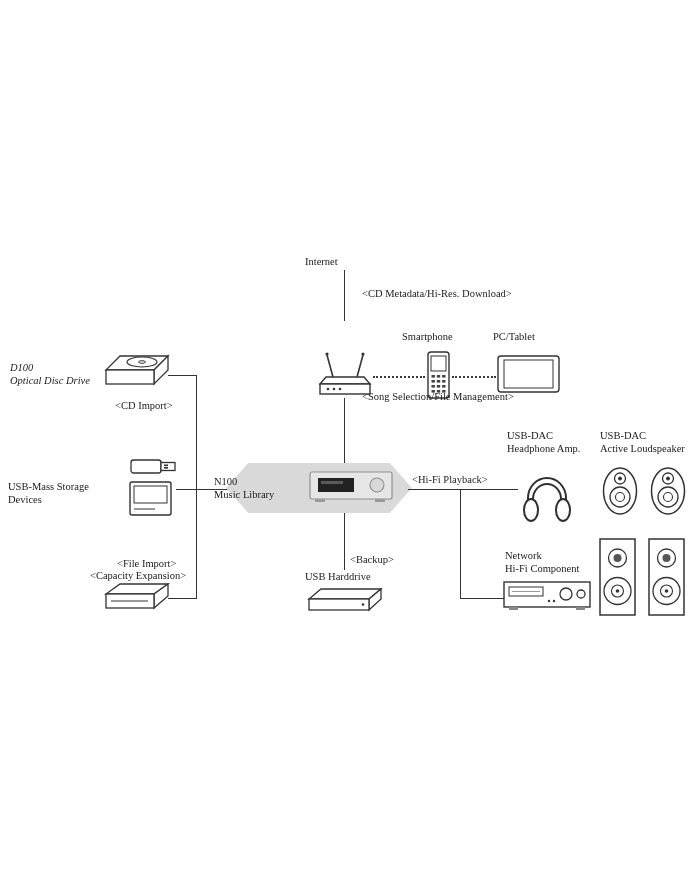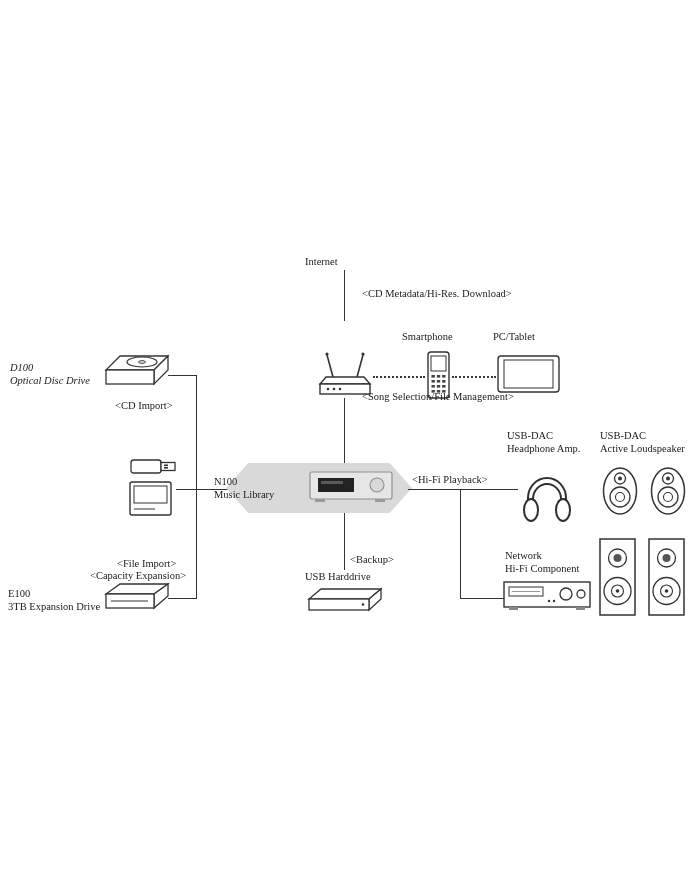--- a/index.html
+++ b/index.html
@@ -71,36 +71,36 @@
 Optical Disc Drive</div>
   <svg class="icon" style="left:104px;top:348px;" width="66" height="44" viewBox="0 0 66 44">
     <polygon points="16,8 64,8 50,22 2,22" fill="#fff" stroke="#333" stroke-width="1.3"></polygon>
     <polygon points="50,22 64,8 64,22 50,36" fill="#fff" stroke="#333" stroke-width="1.3"></polygon>
     <rect x="2" y="22" width="48" height="14" fill="#fff" stroke="#333" stroke-width="1.3"></rect>
     <ellipse cx="38" cy="14" rx="15" ry="5" fill="#fff" stroke="#333" stroke-width="1.2"></ellipse>
     <ellipse cx="38" cy="14" rx="3.5" ry="1.3" fill="#fff" stroke="#333" stroke-width="1"></ellipse>
   </svg>
   <div class="lbl center" style="left:115px;top:400px;width:80px;">&lt;CD Import&gt;</div>
 
+  <div class="lbl center" style="left:8px;top:481px;width:104px;">USB-Mass Storage
+Devices</div>
   <svg class="icon" style="left:130px;top:456px;" width="48" height="22" viewBox="0 0 48 22">
     <rect x="1" y="4" width="30" height="13" rx="2.5" fill="#fff" stroke="#333" stroke-width="1.3"></rect>
     <rect x="31" y="6.5" width="14" height="8" fill="#fff" stroke="#333" stroke-width="1.3"></rect>
     <rect x="34" y="8.5" width="4" height="1.6" fill="#333"></rect>
     <rect x="34" y="11" width="4" height="1.6" fill="#333"></rect>
   </svg>
   <svg class="icon" style="left:127px;top:480px;" width="48" height="38" viewBox="0 0 48 38">
     <rect x="3" y="2" width="41" height="33" rx="2" fill="#fff" stroke="#333" stroke-width="1.4"></rect>
     <rect x="7" y="6" width="33" height="17" fill="#fff" stroke="#333" stroke-width="1"></rect>
     <line x1="7" y1="29" x2="28" y2="29" stroke="#333" stroke-width="1"></line>
   </svg>
   <div class="lbl center" style="left:117px;top:518px;width:80px;margin-top:40px;">&lt;File Import&gt;</div>
 
   <div class="lbl center" style="left:90px;top:570px;width:105px;">&lt;Capacity Expansion&gt;</div>
-  <div class="lbl center" style="left:8px;top:588px;width:100px;">E100
-3TB Expansion Drive</div>
   <svg class="icon" style="left:104px;top:582px;" width="66" height="32" viewBox="0 0 66 32">
     <polygon points="16,2 64,2 50,12 2,12" fill="#fff" stroke="#333" stroke-width="1.3"></polygon>
     <polygon points="50,12 64,2 64,14 50,26" fill="#fff" stroke="#333" stroke-width="1.3"></polygon>
     <rect x="2" y="12" width="48" height="14" fill="#fff" stroke="#333" stroke-width="1.3"></rect>
     <line x1="7" y1="19" x2="44" y2="19" stroke="#333" stroke-width="1"></line>
   </svg>
 
   <div class="vline" style="left:196px;top:375px;height:224px;"></div>
   <div class="hline" style="left:168px;top:375px;width:29px;"></div>
   <div class="hline" style="left:176px;top:489px;width:21px;"></div>

